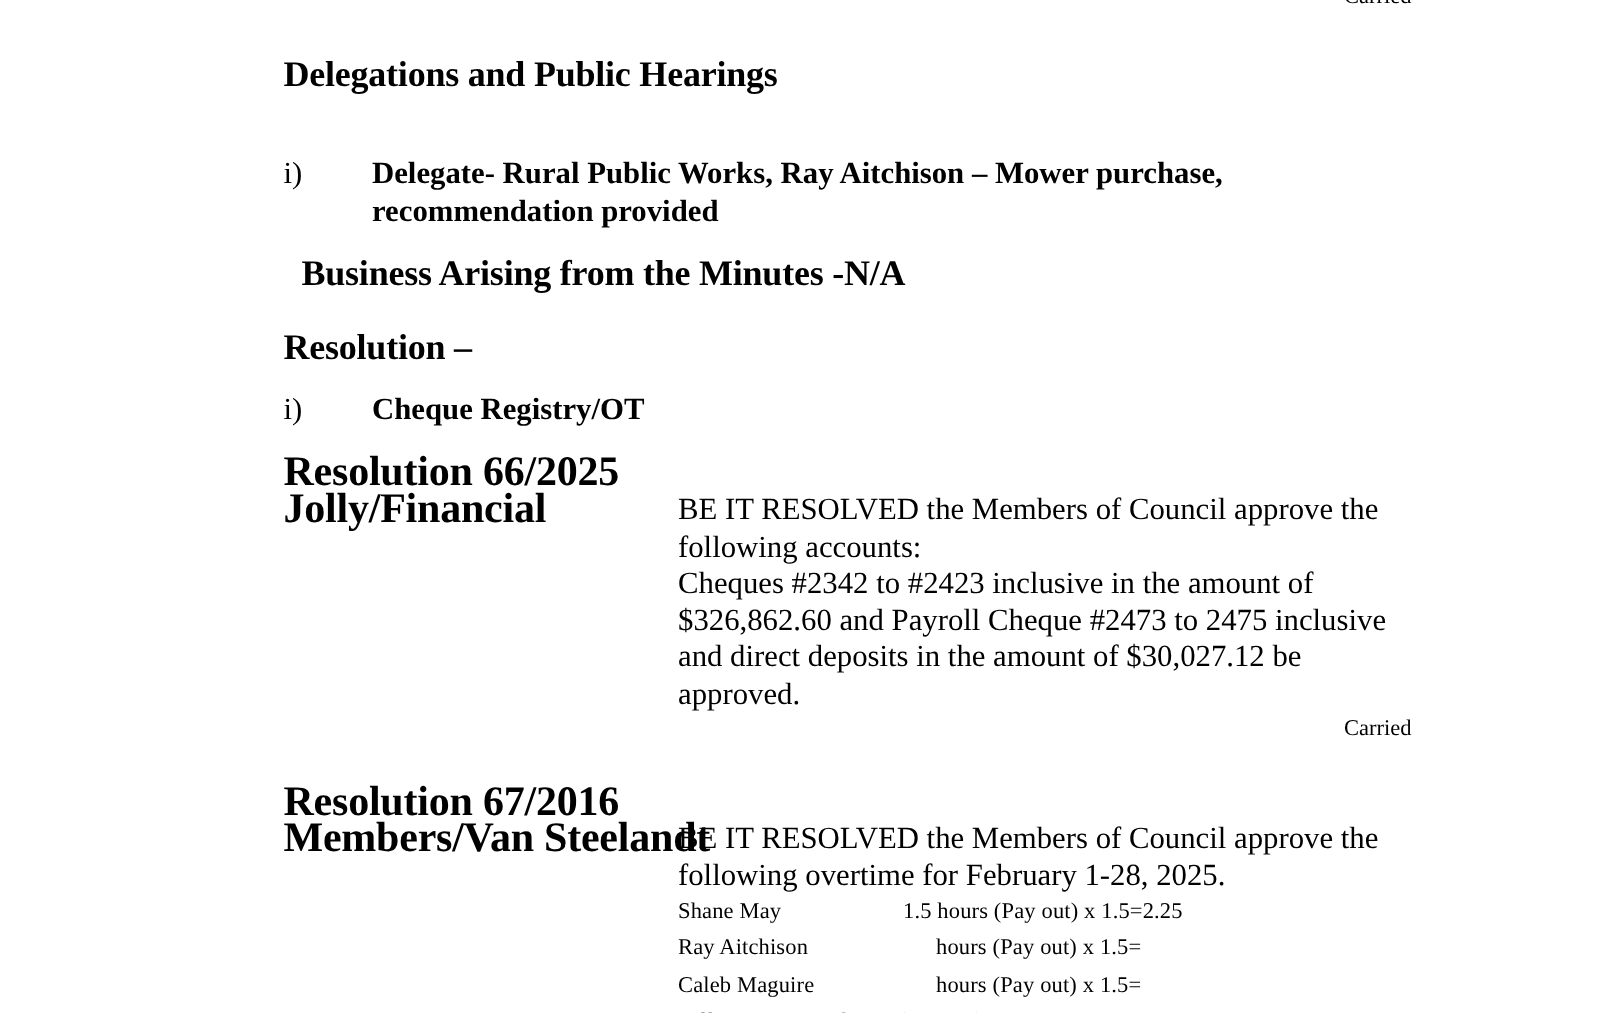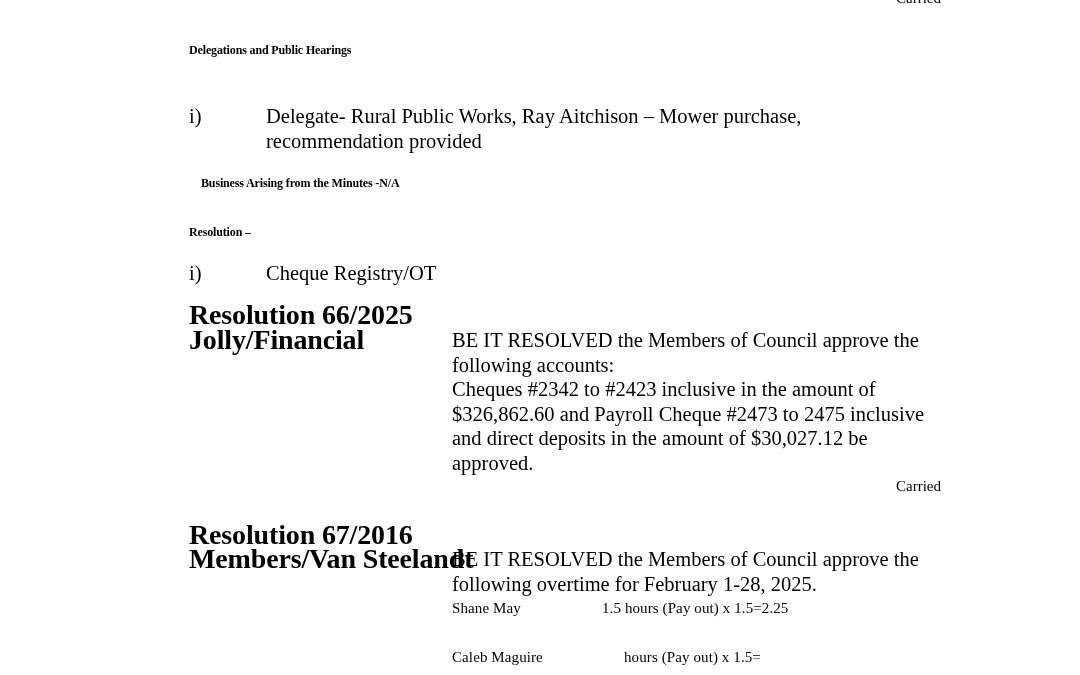--- a/index.html
+++ b/index.html
@@ -69,34 +69,34 @@
     width: 489px;
     text-align: right;
     font-size: 15px;
     line-height: 24.6px;
     font-weight: 400;
   }
 
   .heading-line {
     position: absolute;
     left: 189px;
-    font-size: 12px;
+    font-size: 24px;
     line-height: 24.6px;
     font-weight: 700;
     letter-spacing: -0.15px;
     white-space: nowrap;
   }
 
   .indent-text {
     position: absolute;
-    left: 266px;
+    left: 248px;
     width: 700px;
     font-size: 20.5px;
     line-height: 24.6px;
-    font-weight: 400;
+    font-weight: 700;
     white-space: pre-wrap;
   }
 
   
   .ot-row { white-space: pre; }
 </style>
 </head>
 <body>
 
 <div class="page">
@@ -128,20 +128,23 @@
 
   <div class="reso-label" style="top:523px;">Resolution 67/2016</div>
   <div class="reso-label" style="top:547px;">Members/Van Steelandt</div>
   <div class="body-block" style="top:547px;">BE IT RESOLVED the Members of Council approve the
 following overtime for February 1-28, 2025.</div>
 
   <div class="abs body-col t-body" style="top:596px; width:500px;">
     <span class="ot-row" style="display:inline-block; width:150px;">Shane May</span><span class="ot-row">1.5 hours (Pay out) x 1.5=2.25</span>
   </div>
 
+  <div class="abs body-col t-body" style="top:620px; width:500px;">
+    <span class="ot-row" style="display:inline-block; width:172px;">Ray Aitchison</span><span class="ot-row">hours (Pay out) x 1.5=</span>
+  </div>
 
   <div class="abs body-col t-body" style="top:645px; width:500px;">
     <span class="ot-row" style="display:inline-block; width:172px;">Caleb Maguire</span><span class="ot-row">hours (Pay out) x 1.5=</span>
   </div>
 
   <div class="abs body-col t-body ot-row" style="top:669px; width:500px;">Jeff M                  hours (Pay out) x 1.5=</div>
 
 </div>
 
 </body></html>

